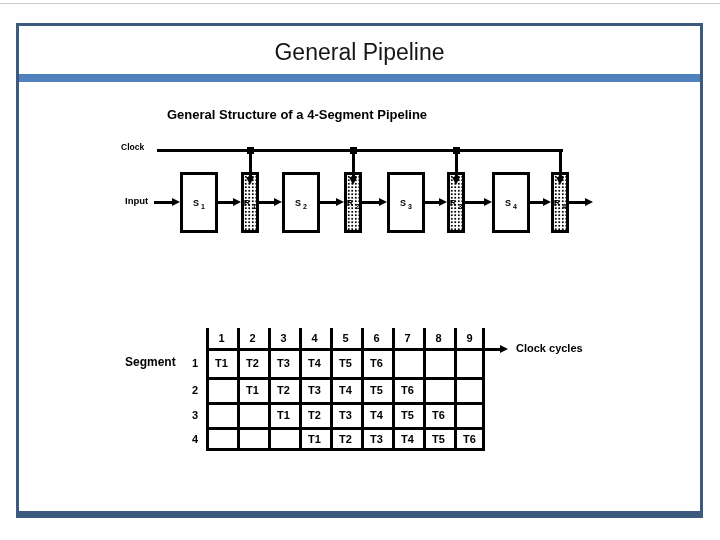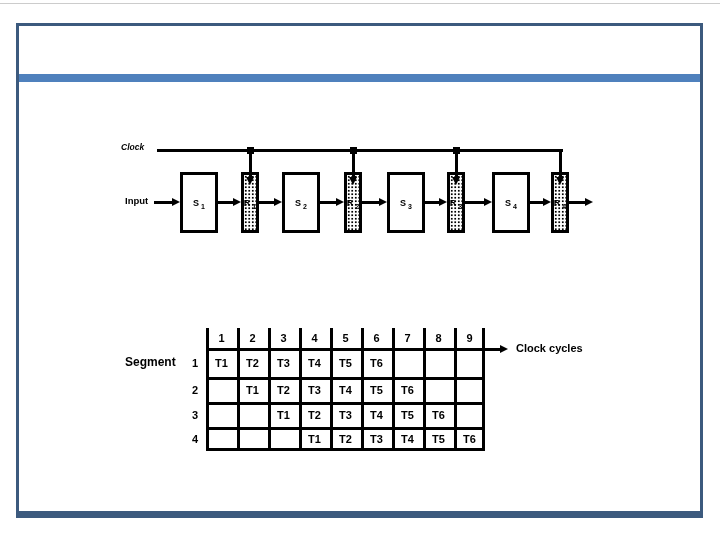--- a/index.html
+++ b/index.html
@@ -7,21 +7,21 @@
     font-family:"Liberation Sans", sans-serif; position:relative; overflow:hidden; }
   .top-edge { position:absolute; left:0; top:3px; width:720px; height:1px; background:#ccc; }
   .slide { position:absolute; left:16px; top:23px; width:687px; height:495px;
     background:#fff; border:3px solid #3c5a7e; border-bottom-width:7px; }
   .slide-title { position:absolute; top:13px; left:0; width:100%; text-align:center;
     font-size:23px; color:#161616; }
   .accent-bar { position:absolute; top:48px; left:0; right:0; height:8px; background:#4f81bd; }
   .heading { position:absolute; font-weight:bold; font-size:13px; color:#000; }
   .h-structure { left:148px; top:81px; }
   .h-spacetime { left:149px; top:268px; }
-  .lbl-clock { position:absolute; left:102px; top:116px; font-size:8.5px; font-weight:bold;font-style:italic; }
+  .lbl-clock { position:absolute; left:102px; top:116px; font-size:8.5px; font-weight:bold; }
   .lbl-input { position:absolute; left:106px; top:169px; font-size:9.5px; font-weight:bold; }
   .hline, .vline { position:absolute; background:#000; }
   .stage { position:absolute; top:146px; height:61px; border:3px solid #000; background:#fff;
     display:flex; align-items:center; justify-content:center; }
   .stage.register { background-color:#fff;
     background-image:radial-gradient(circle, #000 0.9px, transparent 1.1px);
     background-size:3.5px 3.5px; }
   .stage-label { font-size:9px; font-weight:bold; color:#000; white-space:nowrap; }
   .stage-sub { font-size:7px; display:inline-block; transform:translateY(2.5px); margin-left:2px; }
   .head-right { position:absolute; width:0; height:0;
@@ -40,22 +40,24 @@
     display:flex; align-items:center; justify-content:flex-end;
     font-size:11px; font-weight:bold; }
   .clock-cycles-label { position:absolute; left:497px; top:316px; font-size:11px; font-weight:600; }
 </style>
 </head>
 <body>
 
 <div class="top-edge"></div>
 
 <div class="slide">
+  <div class="slide-title">General Pipeline</div>
   <div class="accent-bar"></div>
 
+  <div class="heading h-structure">General Structure of a 4-Segment Pipeline</div>
 
   <div id="pipeline-diagram">
     <div class="lbl-clock">Clock</div>
     <div class="lbl-input">Input</div>
   <div class="hline" style="left: 138px; top: 123px; width: 406px; height: 3px;"></div>
       <div class="stage segment" style="left: 161px; width: 38px;">
         <span class="stage-label">S<span class="stage-sub">1</span></span>
       </div>
       <div class="stage register" style="left: 222px; width: 18px;">
         <span class="stage-label">R<span class="stage-sub">1</span></span>

